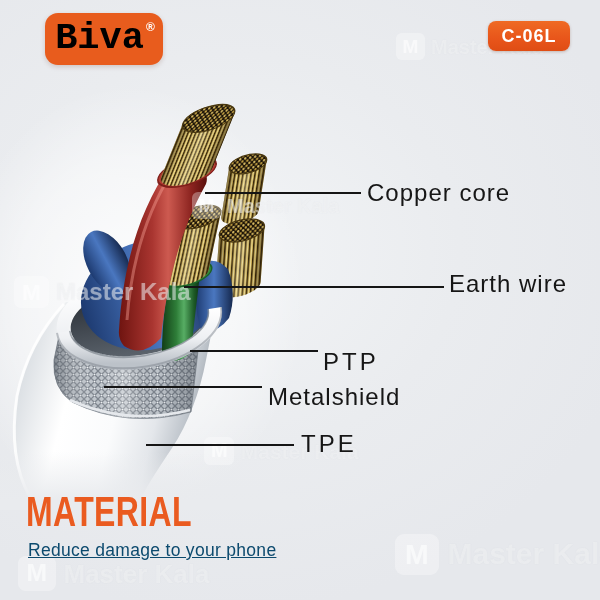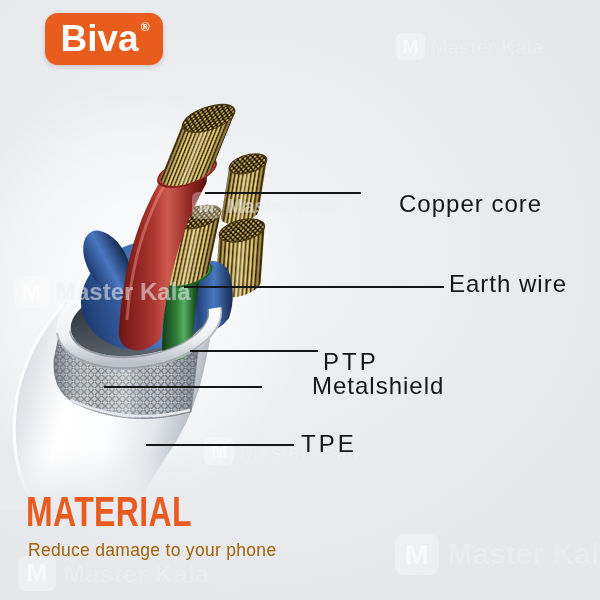--- a/index.html
+++ b/index.html
@@ -11,22 +11,22 @@
   .stage{position:absolute;inset:0;width:600px;height:600px;}
 
   
   .logo{
     position:absolute;left:45px;top:13px;width:118px;height:52px;
     background:#E85C1D;border-radius:13px;
     box-shadow:0 2px 5px rgba(90,30,0,.18);
     display:flex;align-items:center;justify-content:center;z-index:6;
   }
   .logo .brand-name{
-    color:#ffffff;font-weight:bold;font-size:37px;line-height:1;letter-spacing:0px;
-    position:relative;top:-1px;
+    color:#000000;font-weight:bold;font-size:37px;line-height:1;letter-spacing:0px;
+    position:relative;top:-1px;font-family:Liberation Mono, monospace;
   }
   .logo sup{color:#fff;font-size:12px;font-weight:bold;position:relative;top:-12px;left:2px;}
 
   
   .badge{
     position:absolute;left:488px;top:21px;width:82px;height:30px;z-index:6;
     background:linear-gradient(180deg,#ef6a24 0%,#E8551A 60%,#df4d14 100%);
     border-radius:8px;display:flex;align-items:center;justify-content:center;
     box-shadow:0 1px 3px rgba(90,30,0,.25);
   }
@@ -36,21 +36,21 @@
   .callout-line{position:absolute;height:0;border-top:2.6px solid #151515;z-index:4;}
   .callout-text{position:absolute;color:#161616;font-size:24px;line-height:1;letter-spacing:1px;z-index:4;}
   .ls-wide{letter-spacing:3px;}
 
   
   .material-heading{
     position:absolute;left:26px;top:491px;z-index:4;
     color:#EA5B20;font-weight:bold;font-size:41px;line-height:1;letter-spacing:.5px;
     transform:scale(.78,1.02);transform-origin:left top;
   }
-  .tagline{position:absolute;left:28px;top:540px;z-index:4;color:#a16207;font-size:17.5px;letter-spacing:.3px;}
+  .tagline{position:absolute;left:28px;top:540px;z-index:4;color:#0c4a6e;font-size:17.5px;letter-spacing:.3px;text-decoration:underline;}
 
   
   .wm{position:absolute;display:flex;align-items:center;gap:.3em;z-index:3;opacity:.8;}
   .wm-icon{
     width:1.45em;height:1.35em;border-radius:.3em;flex:0 0 auto;
     background:rgba(255,255,255,.42);
     display:flex;align-items:center;justify-content:center;
   }
   .wm-icon span{font-weight:bold;font-size:.95em;color:rgba(255,255,255,.85);line-height:1;}
   .wm-text{font-weight:bold;color:rgba(255,255,255,.55);white-space:nowrap;line-height:1;
@@ -246,32 +246,35 @@
         <span>M</span>
       </div>
     <div class="wm-text">Master Kala</div>
   </div>
 
   <div class="logo">
     <span class="brand-name">Biva</span>
       <sup>®</sup>
   </div>
 
+  <div class="badge">
+    <span>C-06L</span>
+  </div>
 
   <div class="callout-line" style="left:205px;top:192px;width:156px;"></div>
-  <div class="callout-text" style="left:367px;top:192px;margin-left:32px;">Copper core</div>
+  <div class="callout-text" style="left:367px;top:181px;">Copper core</div>
 
   <div class="callout-line" style="left:184px;top:286px;width:260px;"></div>
   <div class="callout-text" style="left:449px;top:272px;">Earth wire</div>
 
   <div class="callout-line" style="left:190px;top:350px;width:128px;"></div>
   <div class="callout-text ls-wide" style="left:323px;top:350px;">PTP</div>
 
   <div class="callout-line" style="left:104px;top:386px;width:158px;"></div>
-  <div class="callout-text" style="left:268px;top:374px;margin-left:44px;">Metalshield</div>
+  <div class="callout-text" style="left:268px;top:385px;">Metalshield</div>
 
   <div class="callout-line" style="left:146px;top:444px;width:148px;"></div>
   <div class="callout-text ls-wide" style="left:301px;top:432px;">TPE</div>
 
   <div class="material-heading">MATERIAL</div>
   <div class="tagline">Reduce damage to your phone</div>
 
 </div>
 
 </body></html>

